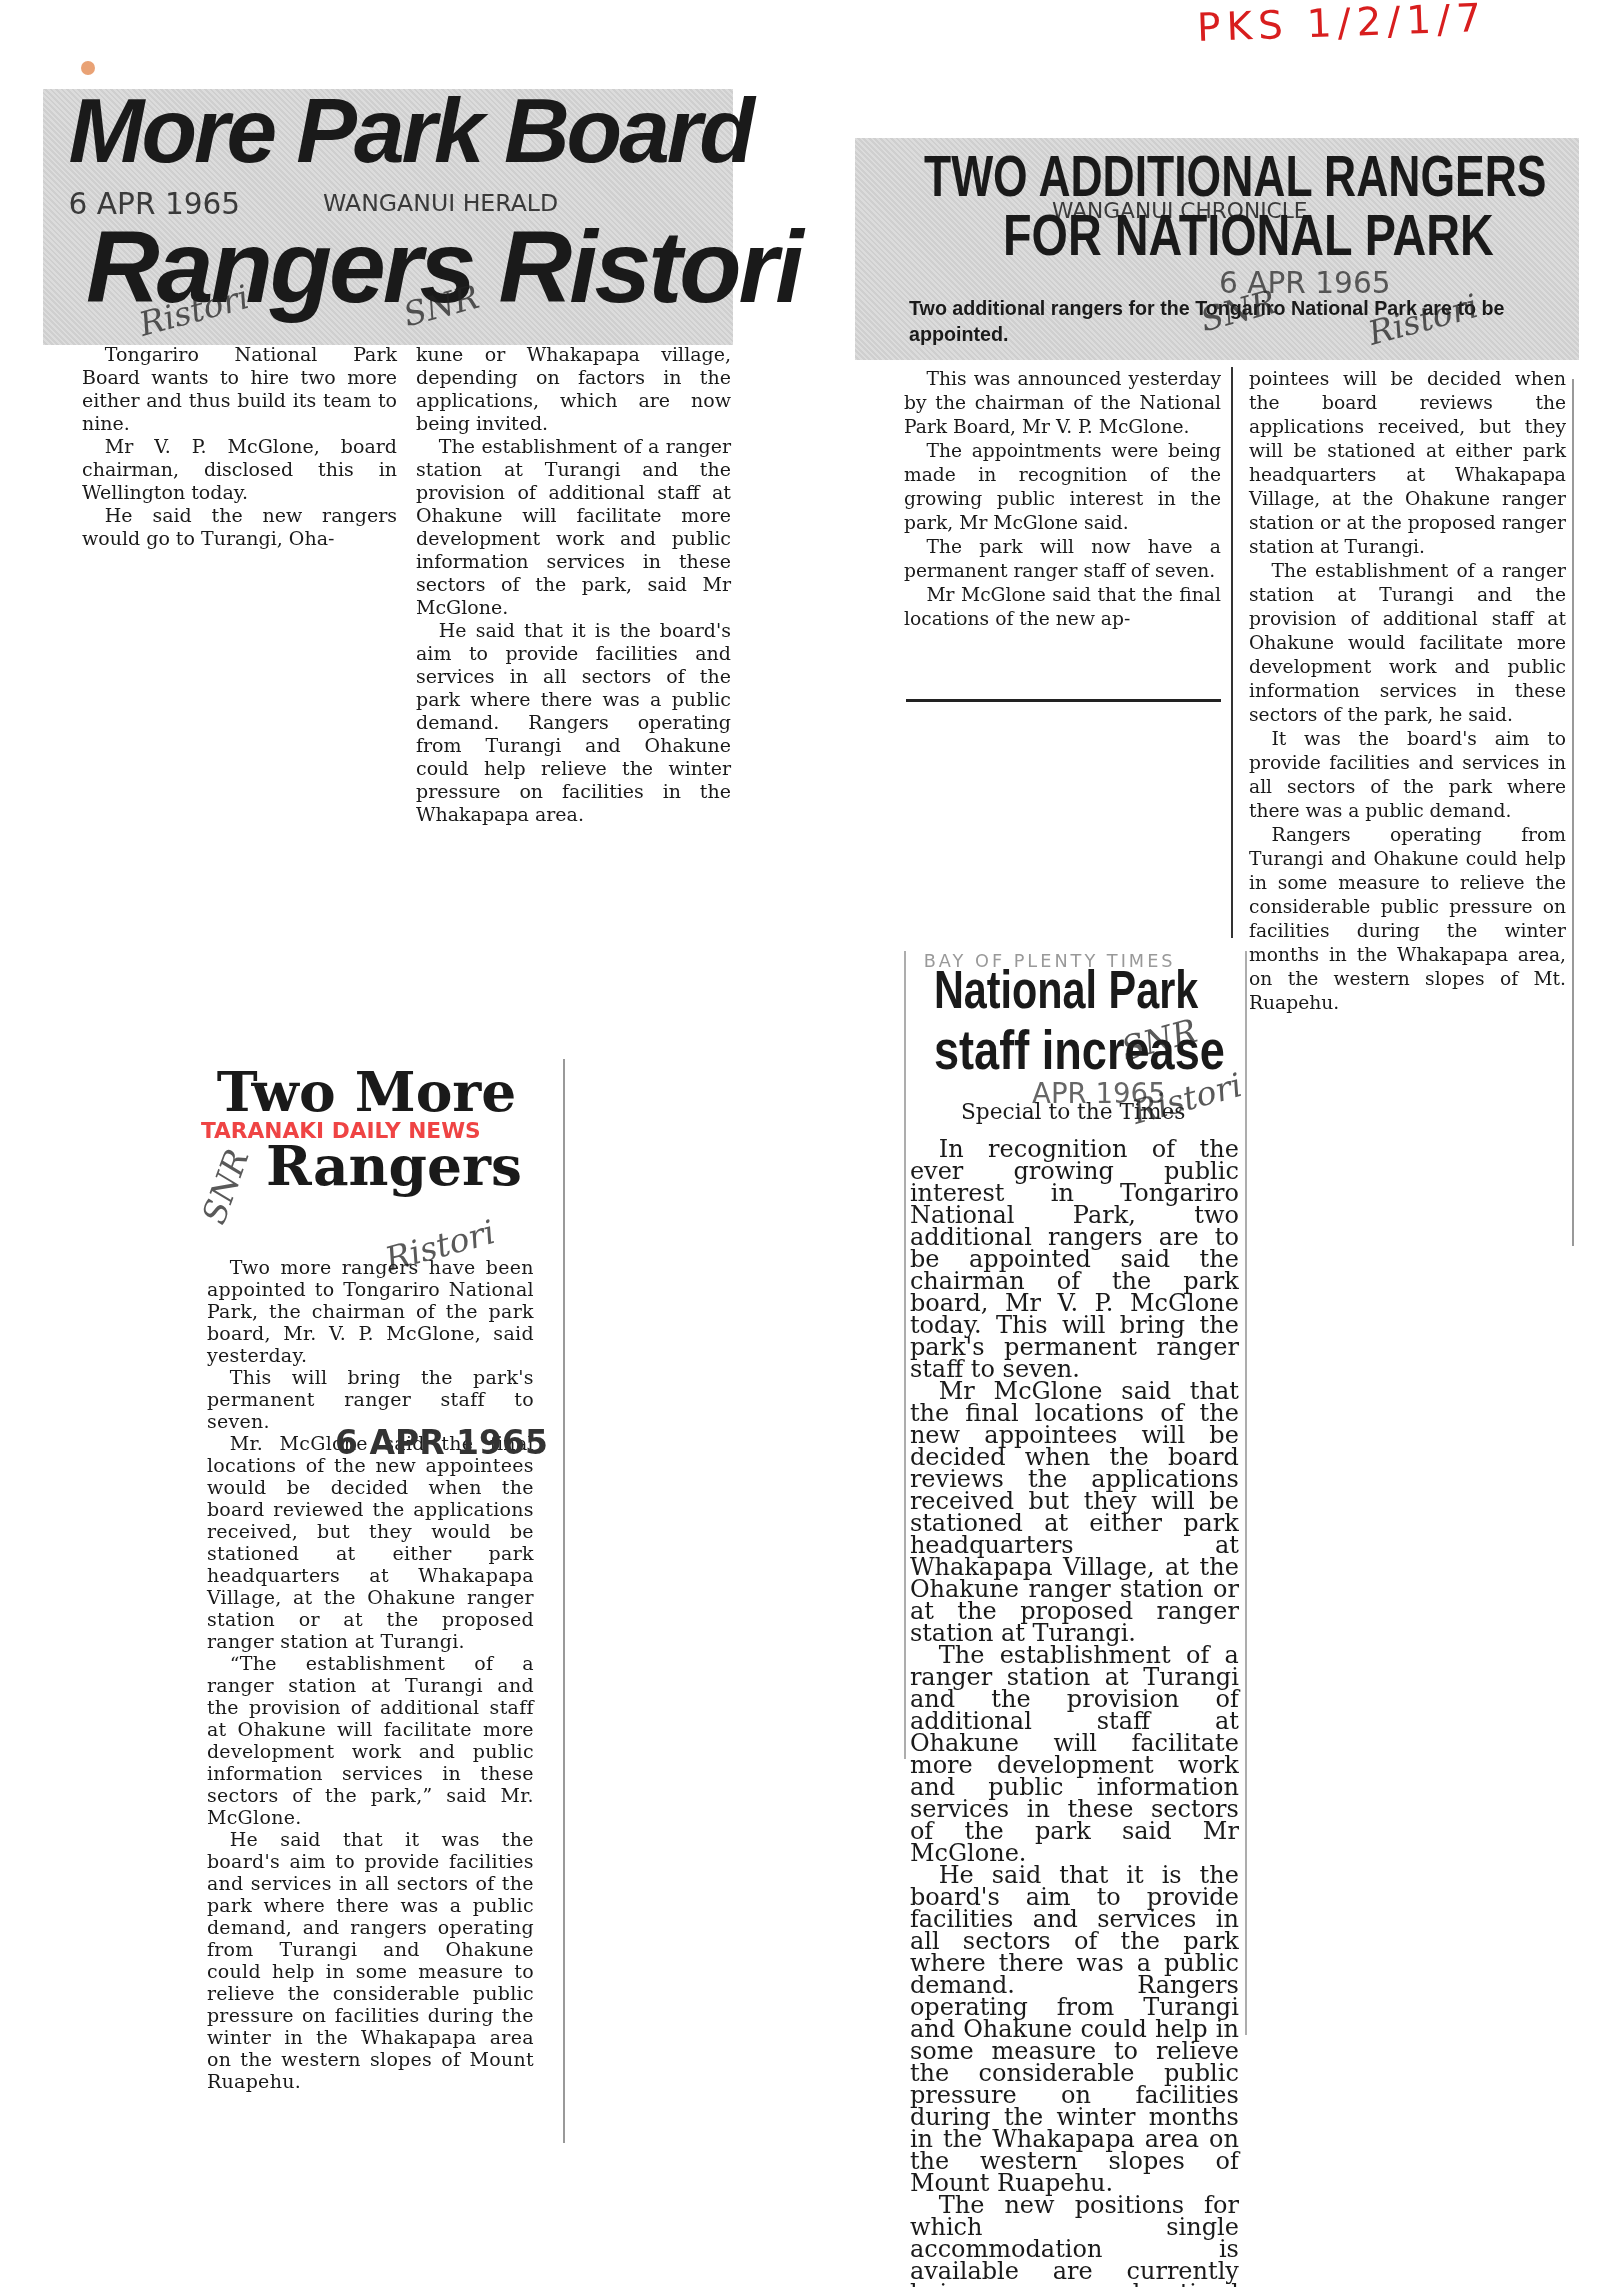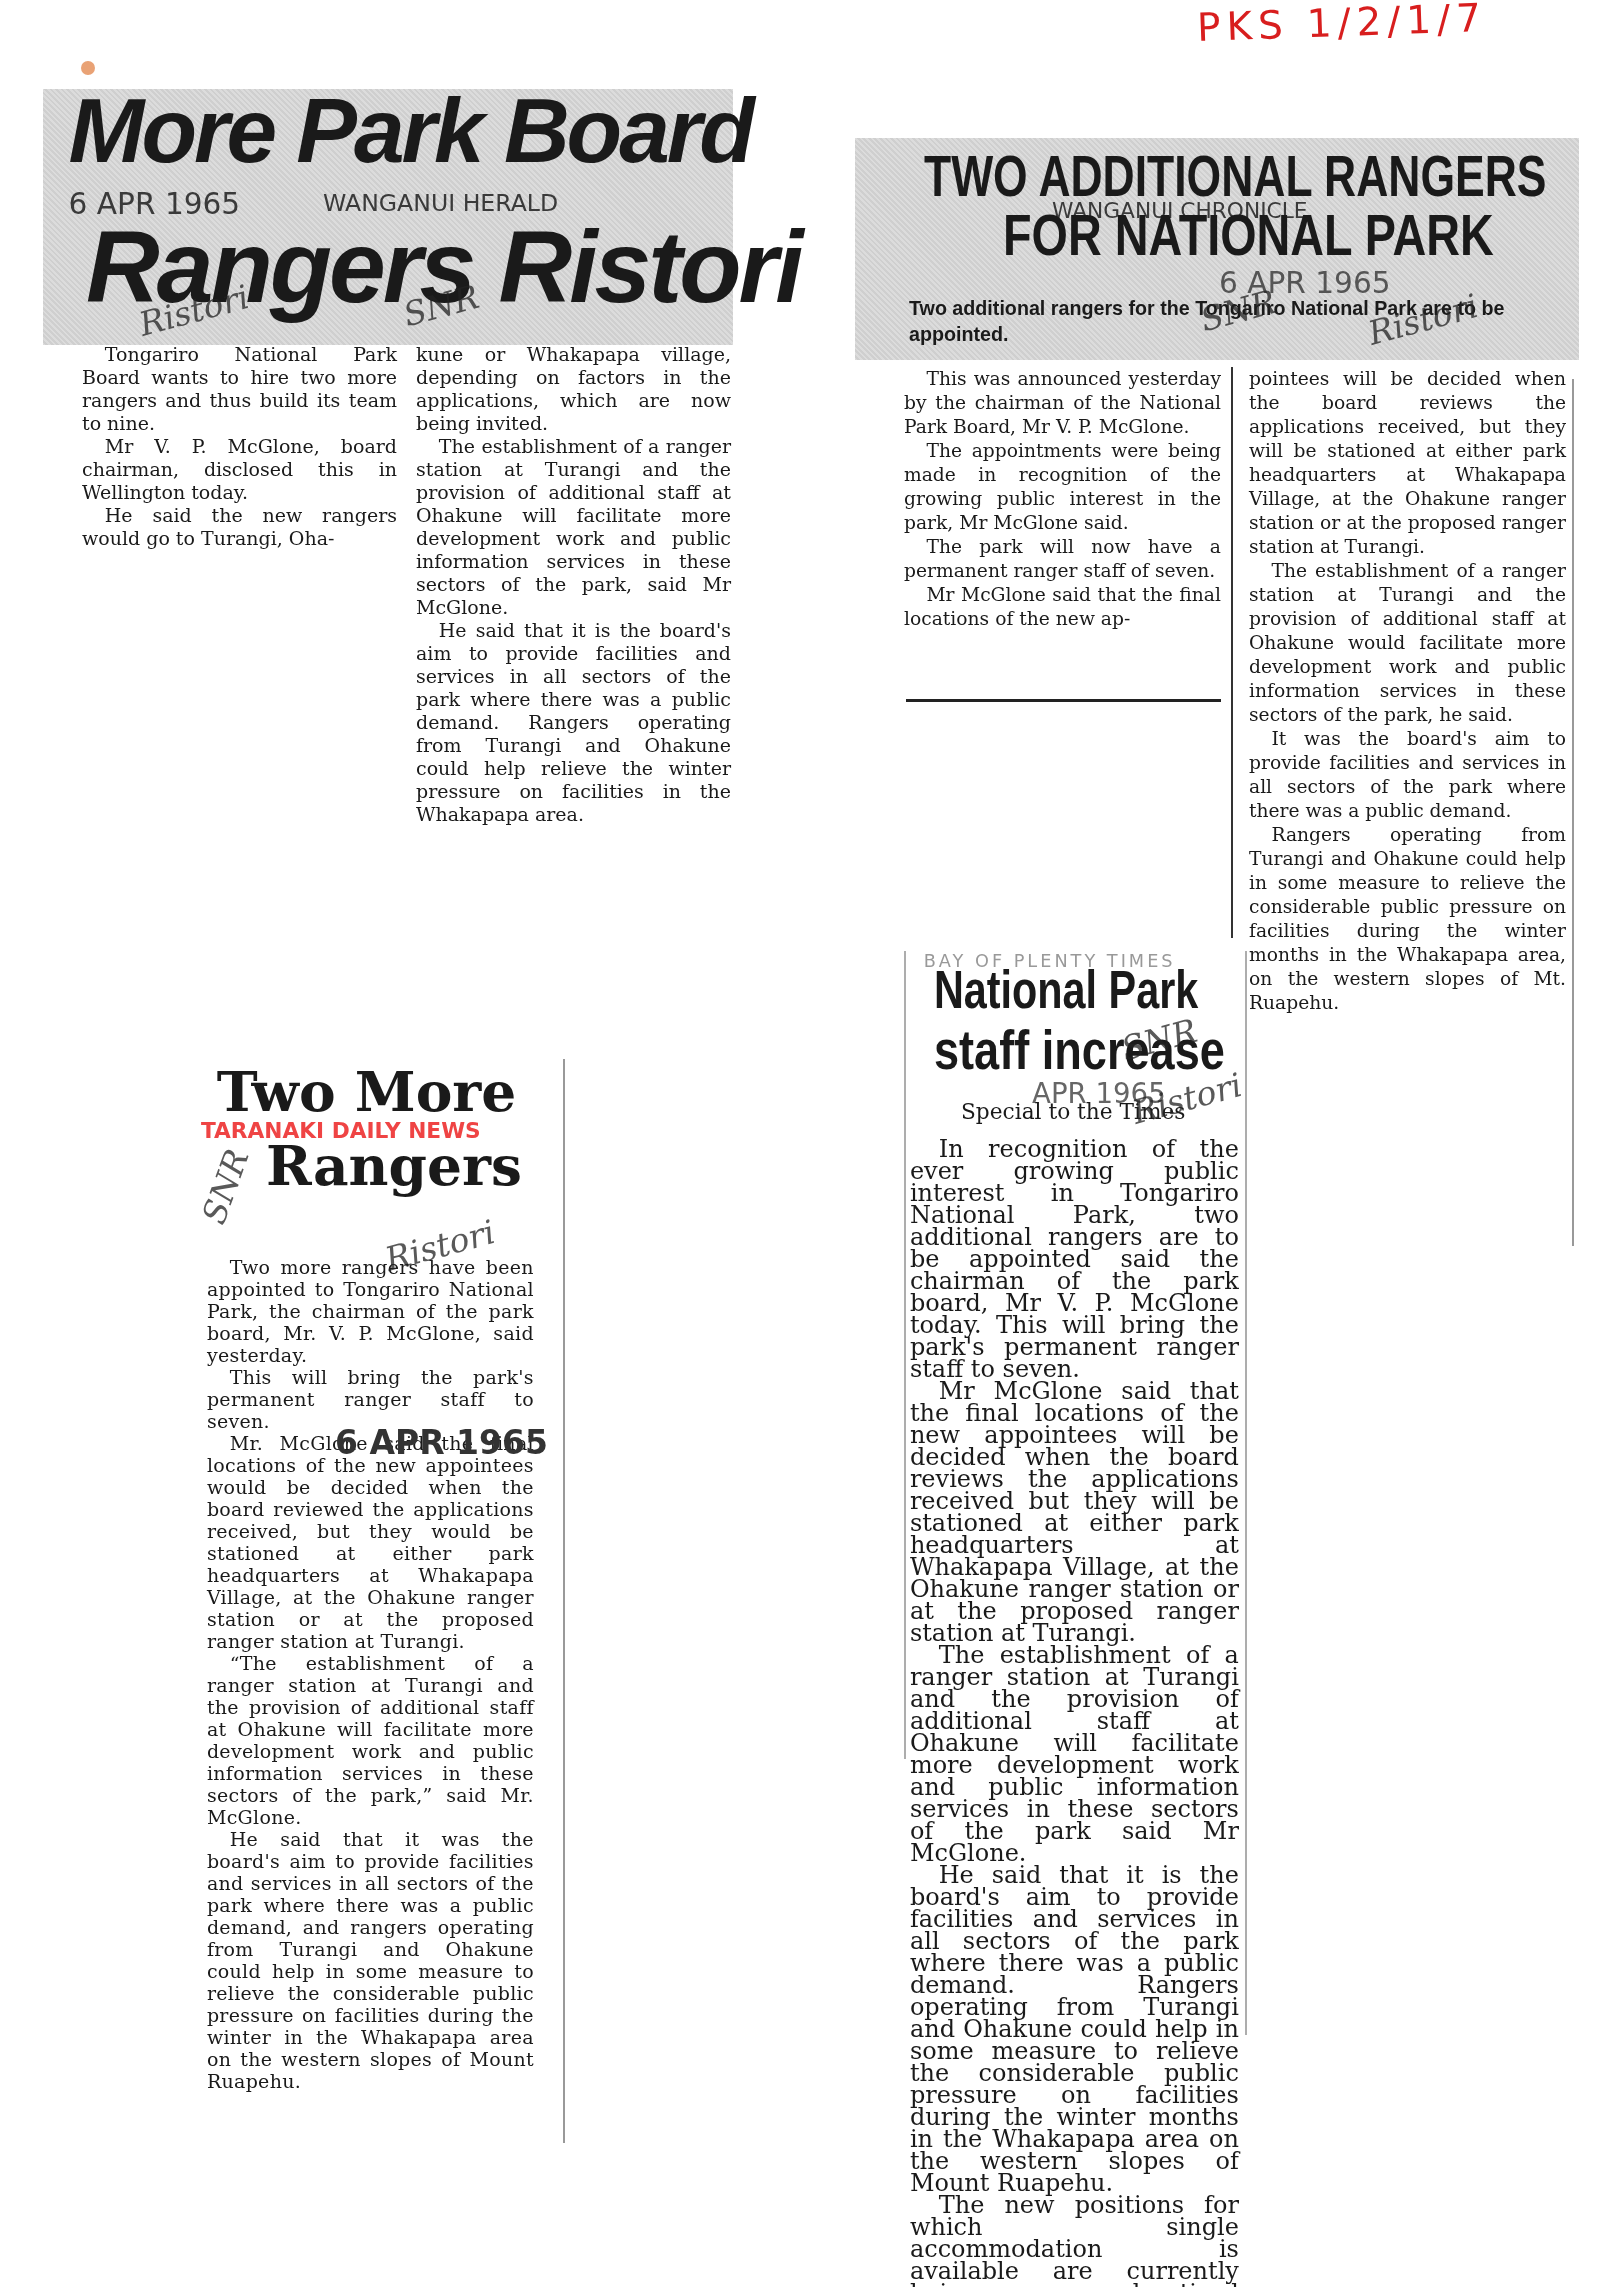--- a/index.html
+++ b/index.html
@@ -29,21 +29,21 @@
 <div class="smudge"></div>
 <div class="ref">PKS 1/2/1/7</div>
 
 <div class="clip" style="left:39px;top:79px;width:709px;height:759px;">
   <div class="grey" style="position:absolute;left:3.9px;top:9.9px;width:690px;height:256px;"></div>
   <div class="head-cond" style="position:absolute;left:29.6px;top:0px;font-size:91px;font-style:italic;letter-spacing:-3px;white-space:nowrap;">More Park Board</div>
   <div class="stamp" style="position:absolute;left:29.6px;top:108px;font-size:29.6px;">6 APR 1965</div>
   <div class="stamp" style="position:absolute;left:284px;top:110px;font-size:23.6px;">WANGANUI HERALD</div>
   <div class="head-cond" style="position:absolute;left:47px;top:130px;font-size:102px;font-style:italic;letter-spacing:-3px;white-space:nowrap;">Rangers Ristori</div>
   <div class="col" style="left:43px;top:264px;width:315px;">
-    <p>Tongariro National Park Board wants to hire two more rangers and thus build its team to nine.</p>
+    <p>Tongariro National Park Board wants to hire two more either and thus build its team to nine.</p>
     <p>Mr V. P. McGlone, board chairman, disclosed this in Wellington today.</p>
     <p>He said the new rangers would go to Turangi, Oha-</p>
   </div>
   <div class="col" style="left:377px;top:264px;width:315px;">
     <p style="text-indent:0">kune or Whakapapa village, depending on factors in the applications, which are now being invited.</p>
     <p>The establishment of a ranger station at Turangi and the provision of additional staff at Ohakune will facilitate more development work and public information services in these sectors of the park, said Mr McGlone.</p>
     <p>He said that it is the board's aim to provide facilities and services in all sectors of the park where there was a public demand. Rangers operating from Turangi and Ohakune could help relieve the winter pressure on facilities in the Whakapapa area.</p>
   </div>
   <div class="sig" style="left:99px;top:212px;">Ristori</div>
   <div class="sig" style="left:364px;top:207px;">SNR</div>

